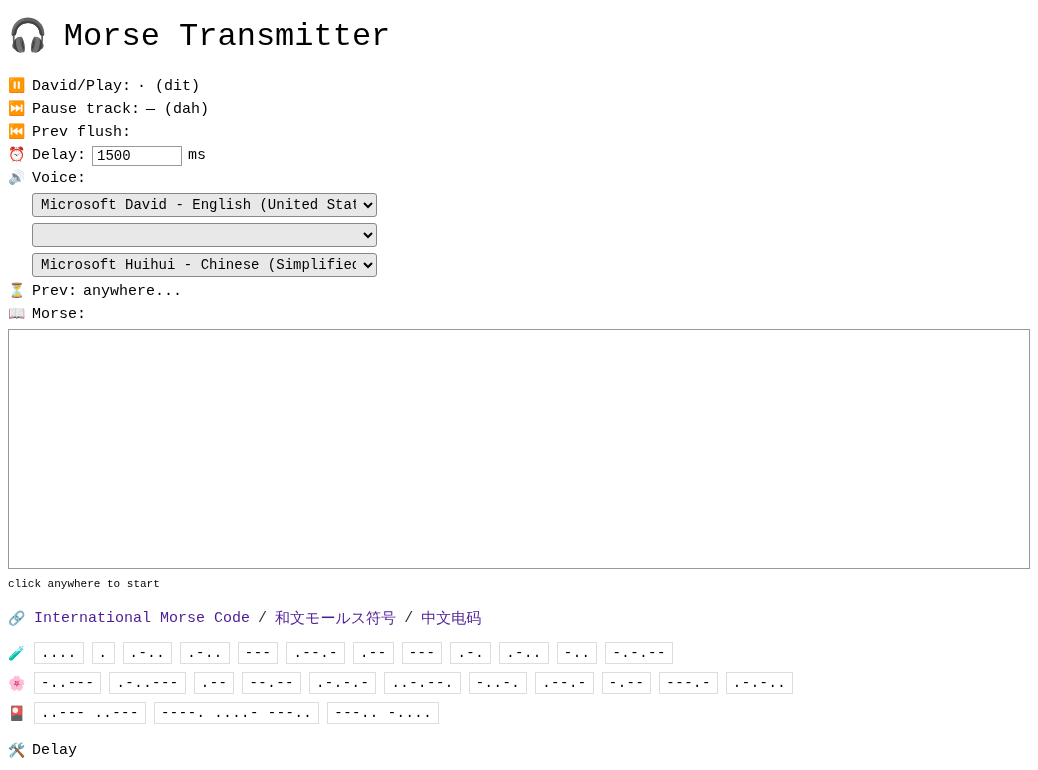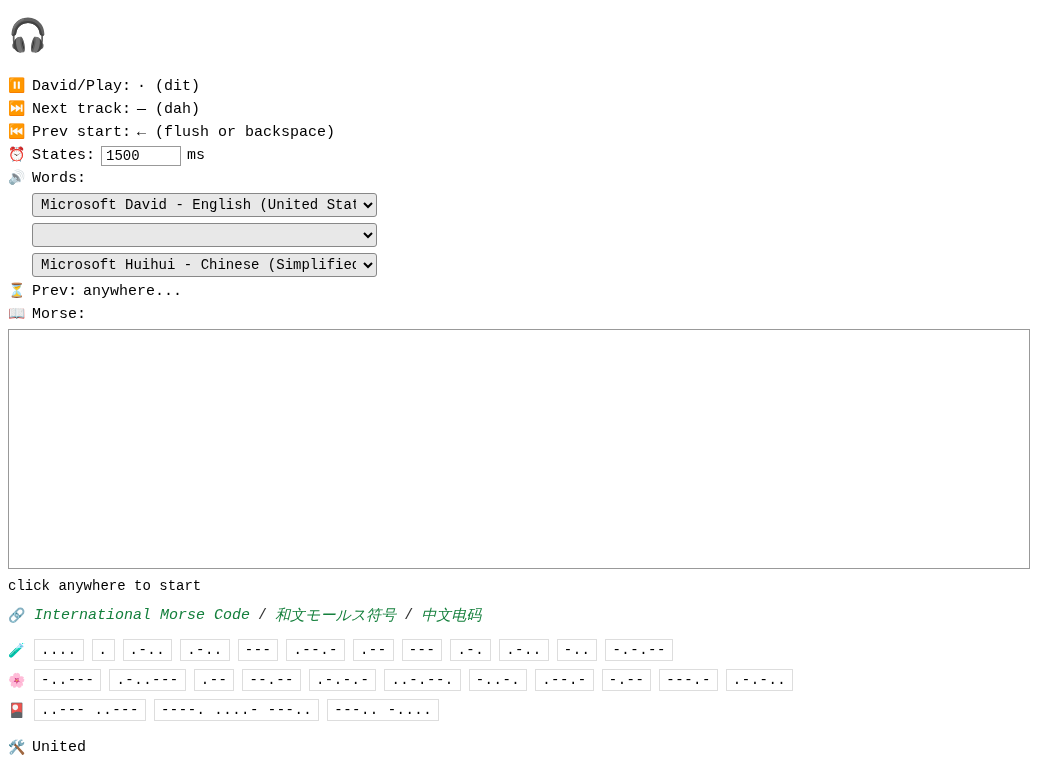--- a/index.html
+++ b/index.html
@@ -32,21 +32,21 @@
       margin: 2px 0;
       line-height: 1.4;
     }
     .row-icon {
       width: 18px;
       display: inline-flex;
       justify-content: center;
       font-size: 14px;
     }
     input[type="number"] {
-      width: 80px;
+      width: 90px;
       font-family: inherit;
       font-size: 14px;
       padding: 1px 4px;
       border: 1px solid #999;
       background: #fff;
     }
     select {
       font-family: "Courier New", Courier, monospace;
       font-size: 14px;
       width: 345px;
@@ -67,33 +67,32 @@
       height: 240px;
       font-family: inherit;
       font-size: 14px;
       border: 1px solid #999;
       resize: none;
       padding: 4px;
       margin-top: 2px;
     }
     .start-hint {
       font-family: inherit;
-      font-size: 14px;
-      margin: 4px 0 12px 0;
+      font-size: 11px;
+      margin: 4px 0 19px 0;
     }
     .links-row {
       display: flex;
       align-items: center;
       gap: 8px;
       margin: 6px 0 14px 0;
     }
     a {
-      color: #15803d;
+      color: #4c1d95;
       text-decoration: none;
-      font-style: italic;
     }
     .sep { color: #333; }
     .morse-row {
       display: flex;
       align-items: center;
       gap: 8px;
       margin: 8px 0;
       flex-wrap: wrap;
     }
     .morse-box {
@@ -111,50 +110,50 @@
       gap: 6px;
     }
   </style>
 </head>
 <body>
 
 
 
 <h1>
   <span class="headphones-icon">🎧</span>
+  <span>Morse Transmitter</span>
 </h1>
 
 <div class="row">
   <span class="row-icon">⏸️</span>
   <span>David/Play:</span>
   <span>· (dit)</span>
 </div>
 
 <div class="row">
   <span class="row-icon">⏭️</span>
-  <span>Next track:</span>
+  <span>Pause track:</span>
   <span>— (dah)</span>
 </div>
 
 <div class="row">
   <span class="row-icon">⏮️</span>
-  <span>Prev start:</span>
-  <span>← (flush or backspace)</span>
+  <span>Prev flush:</span>
 </div>
 
 <div class="row">
   <span class="row-icon">⏰</span>
-  <span>States:</span>
+  <span>Delay:</span>
   <input type="number" value="1500" style="">
   <span>ms</span>
 </div>
 
 <div class="row">
   <span class="row-icon" style="opacity:.6">🔊</span>
-  <span>Words:</span>
+  <span>Voice:</span>
 </div>
 
 <div class="voice-selects">
   <select>
     <option>Microsoft David - English (United States)</option>
   </select>
   <select>
     <option></option>
   </select>
   <select>
@@ -219,17 +218,17 @@
 
 <div class="morse-row">
   <span class="row-icon">🎴</span>
   <span class="morse-box">..--- ..---</span>
   <span class="morse-box">----. ....- ---..</span>
   <span class="morse-box">---.. -....</span>
 </div>
 
 <div class="debug-row">
   <span class="row-icon">🛠️</span>
-  <span>United</span>
+  <span>Delay</span>
 </div>
 
 
 
 
 </body></html>

